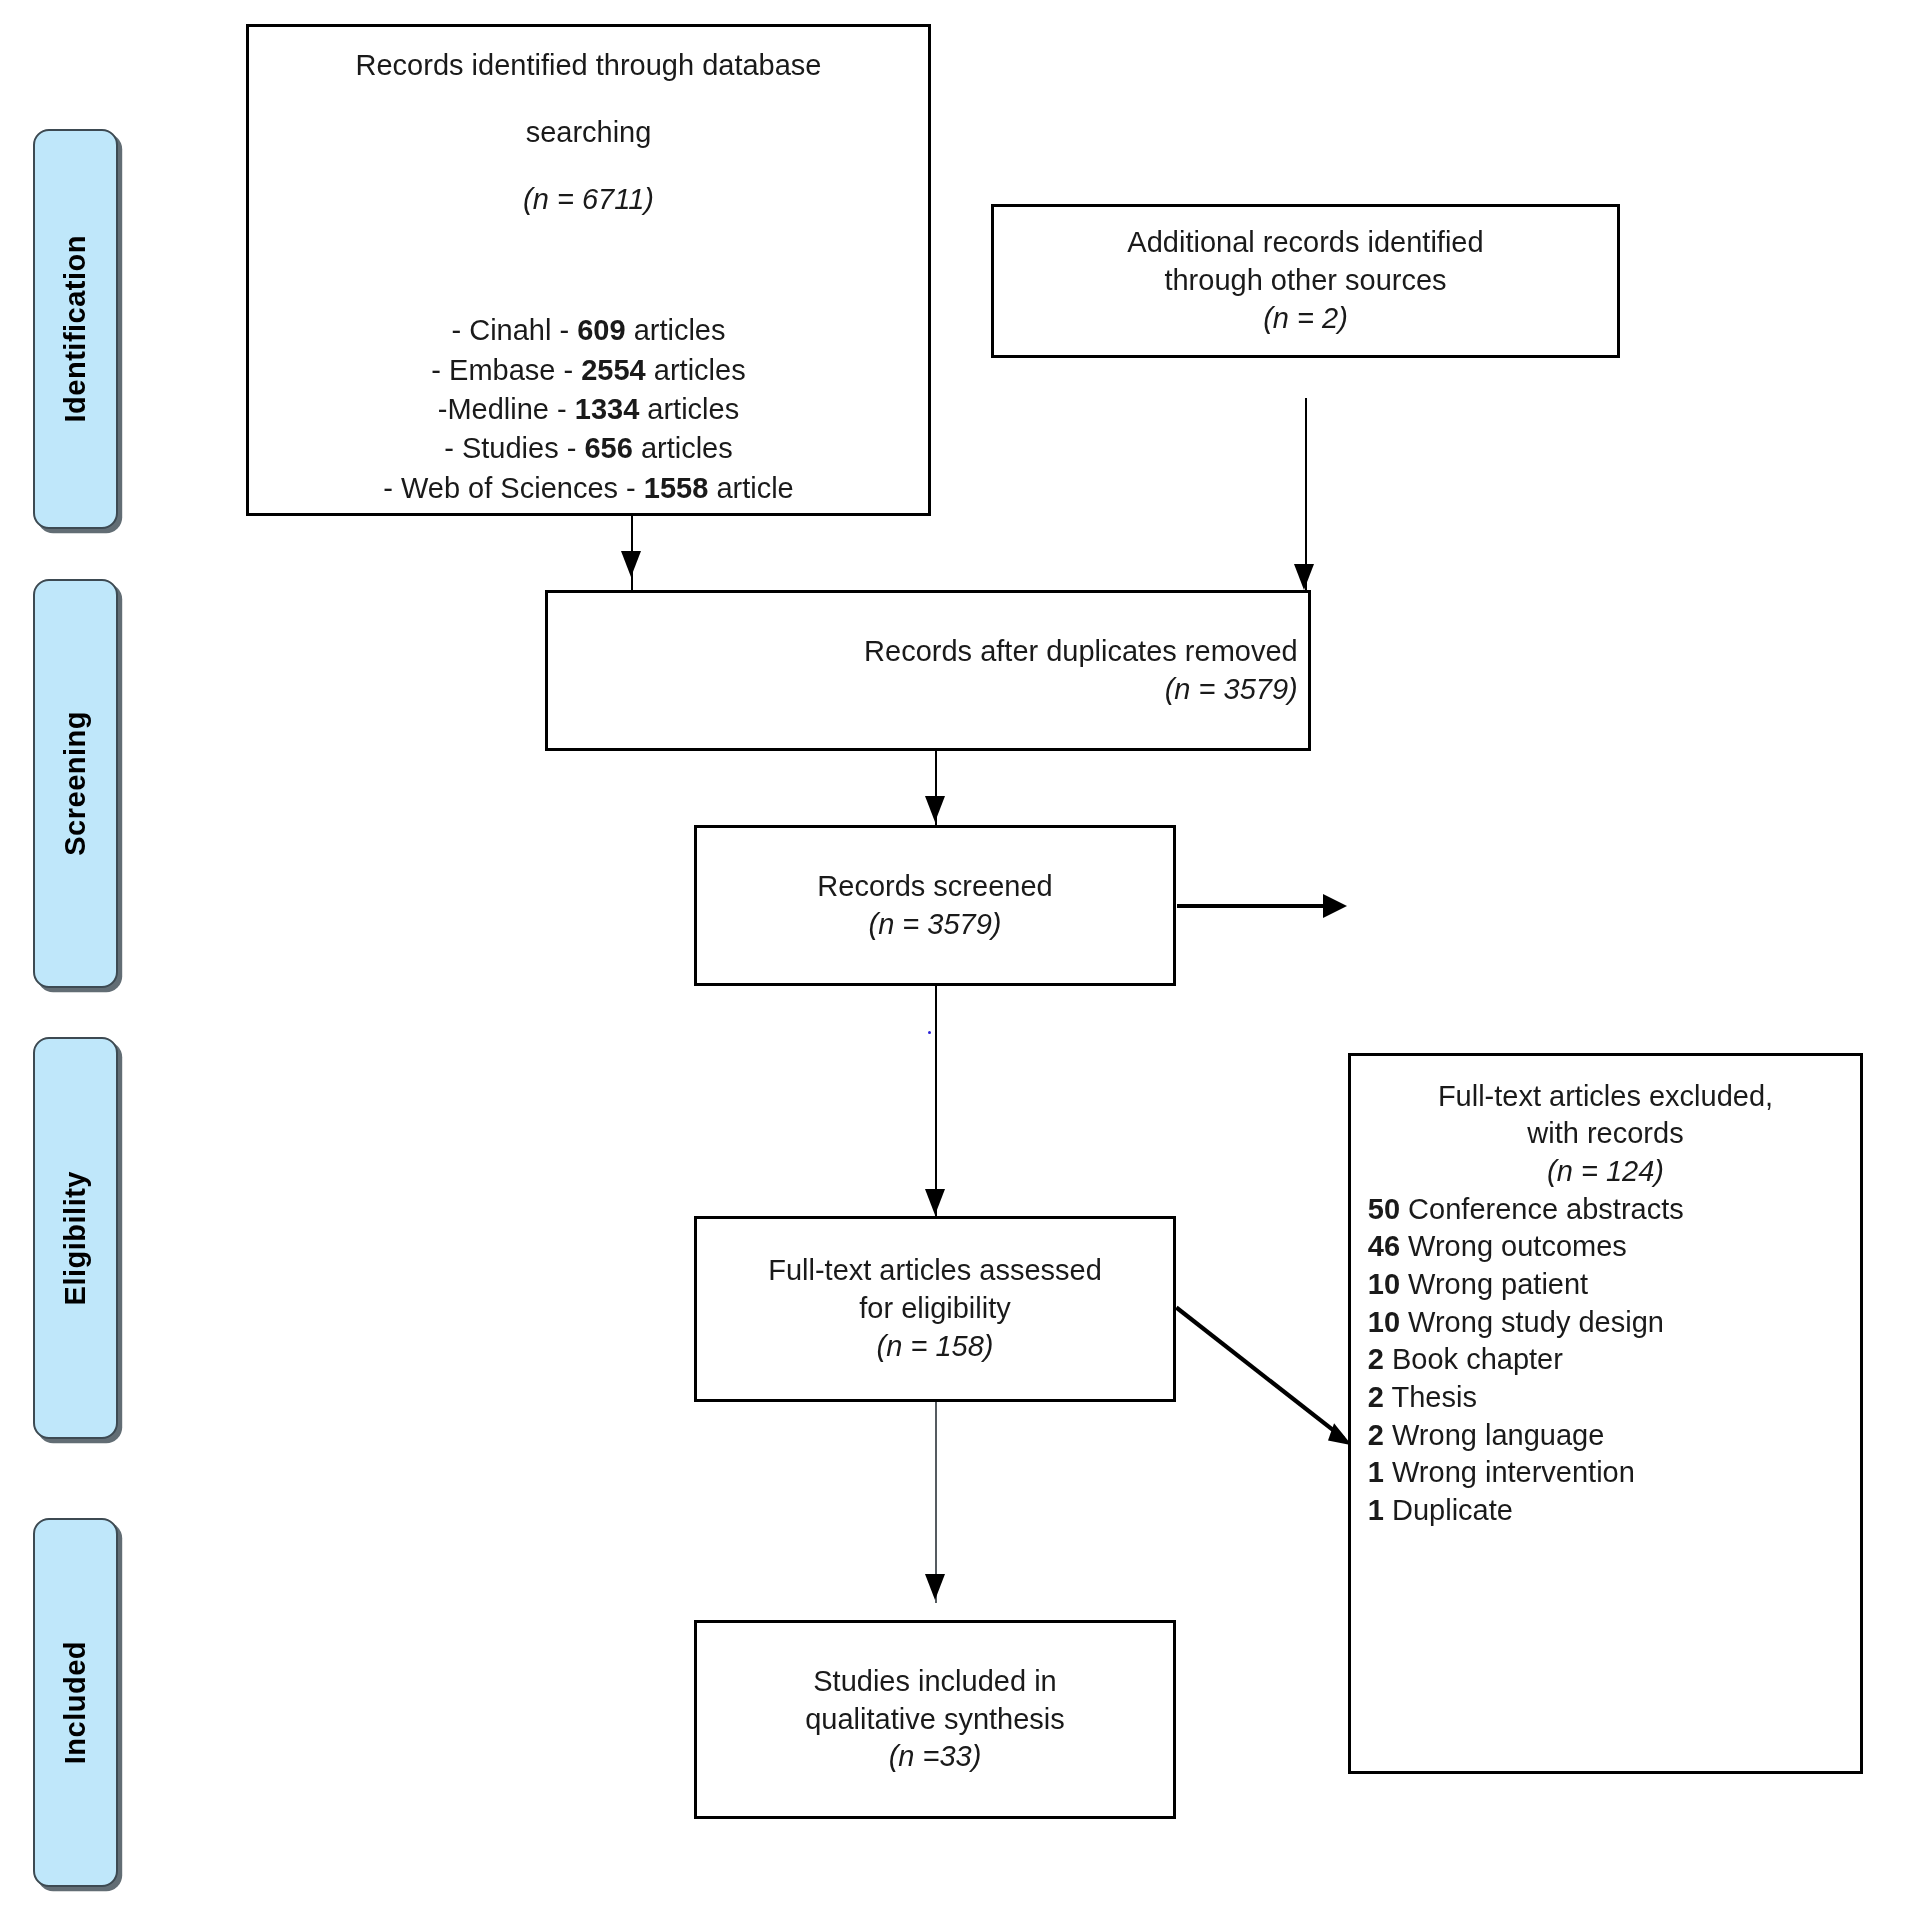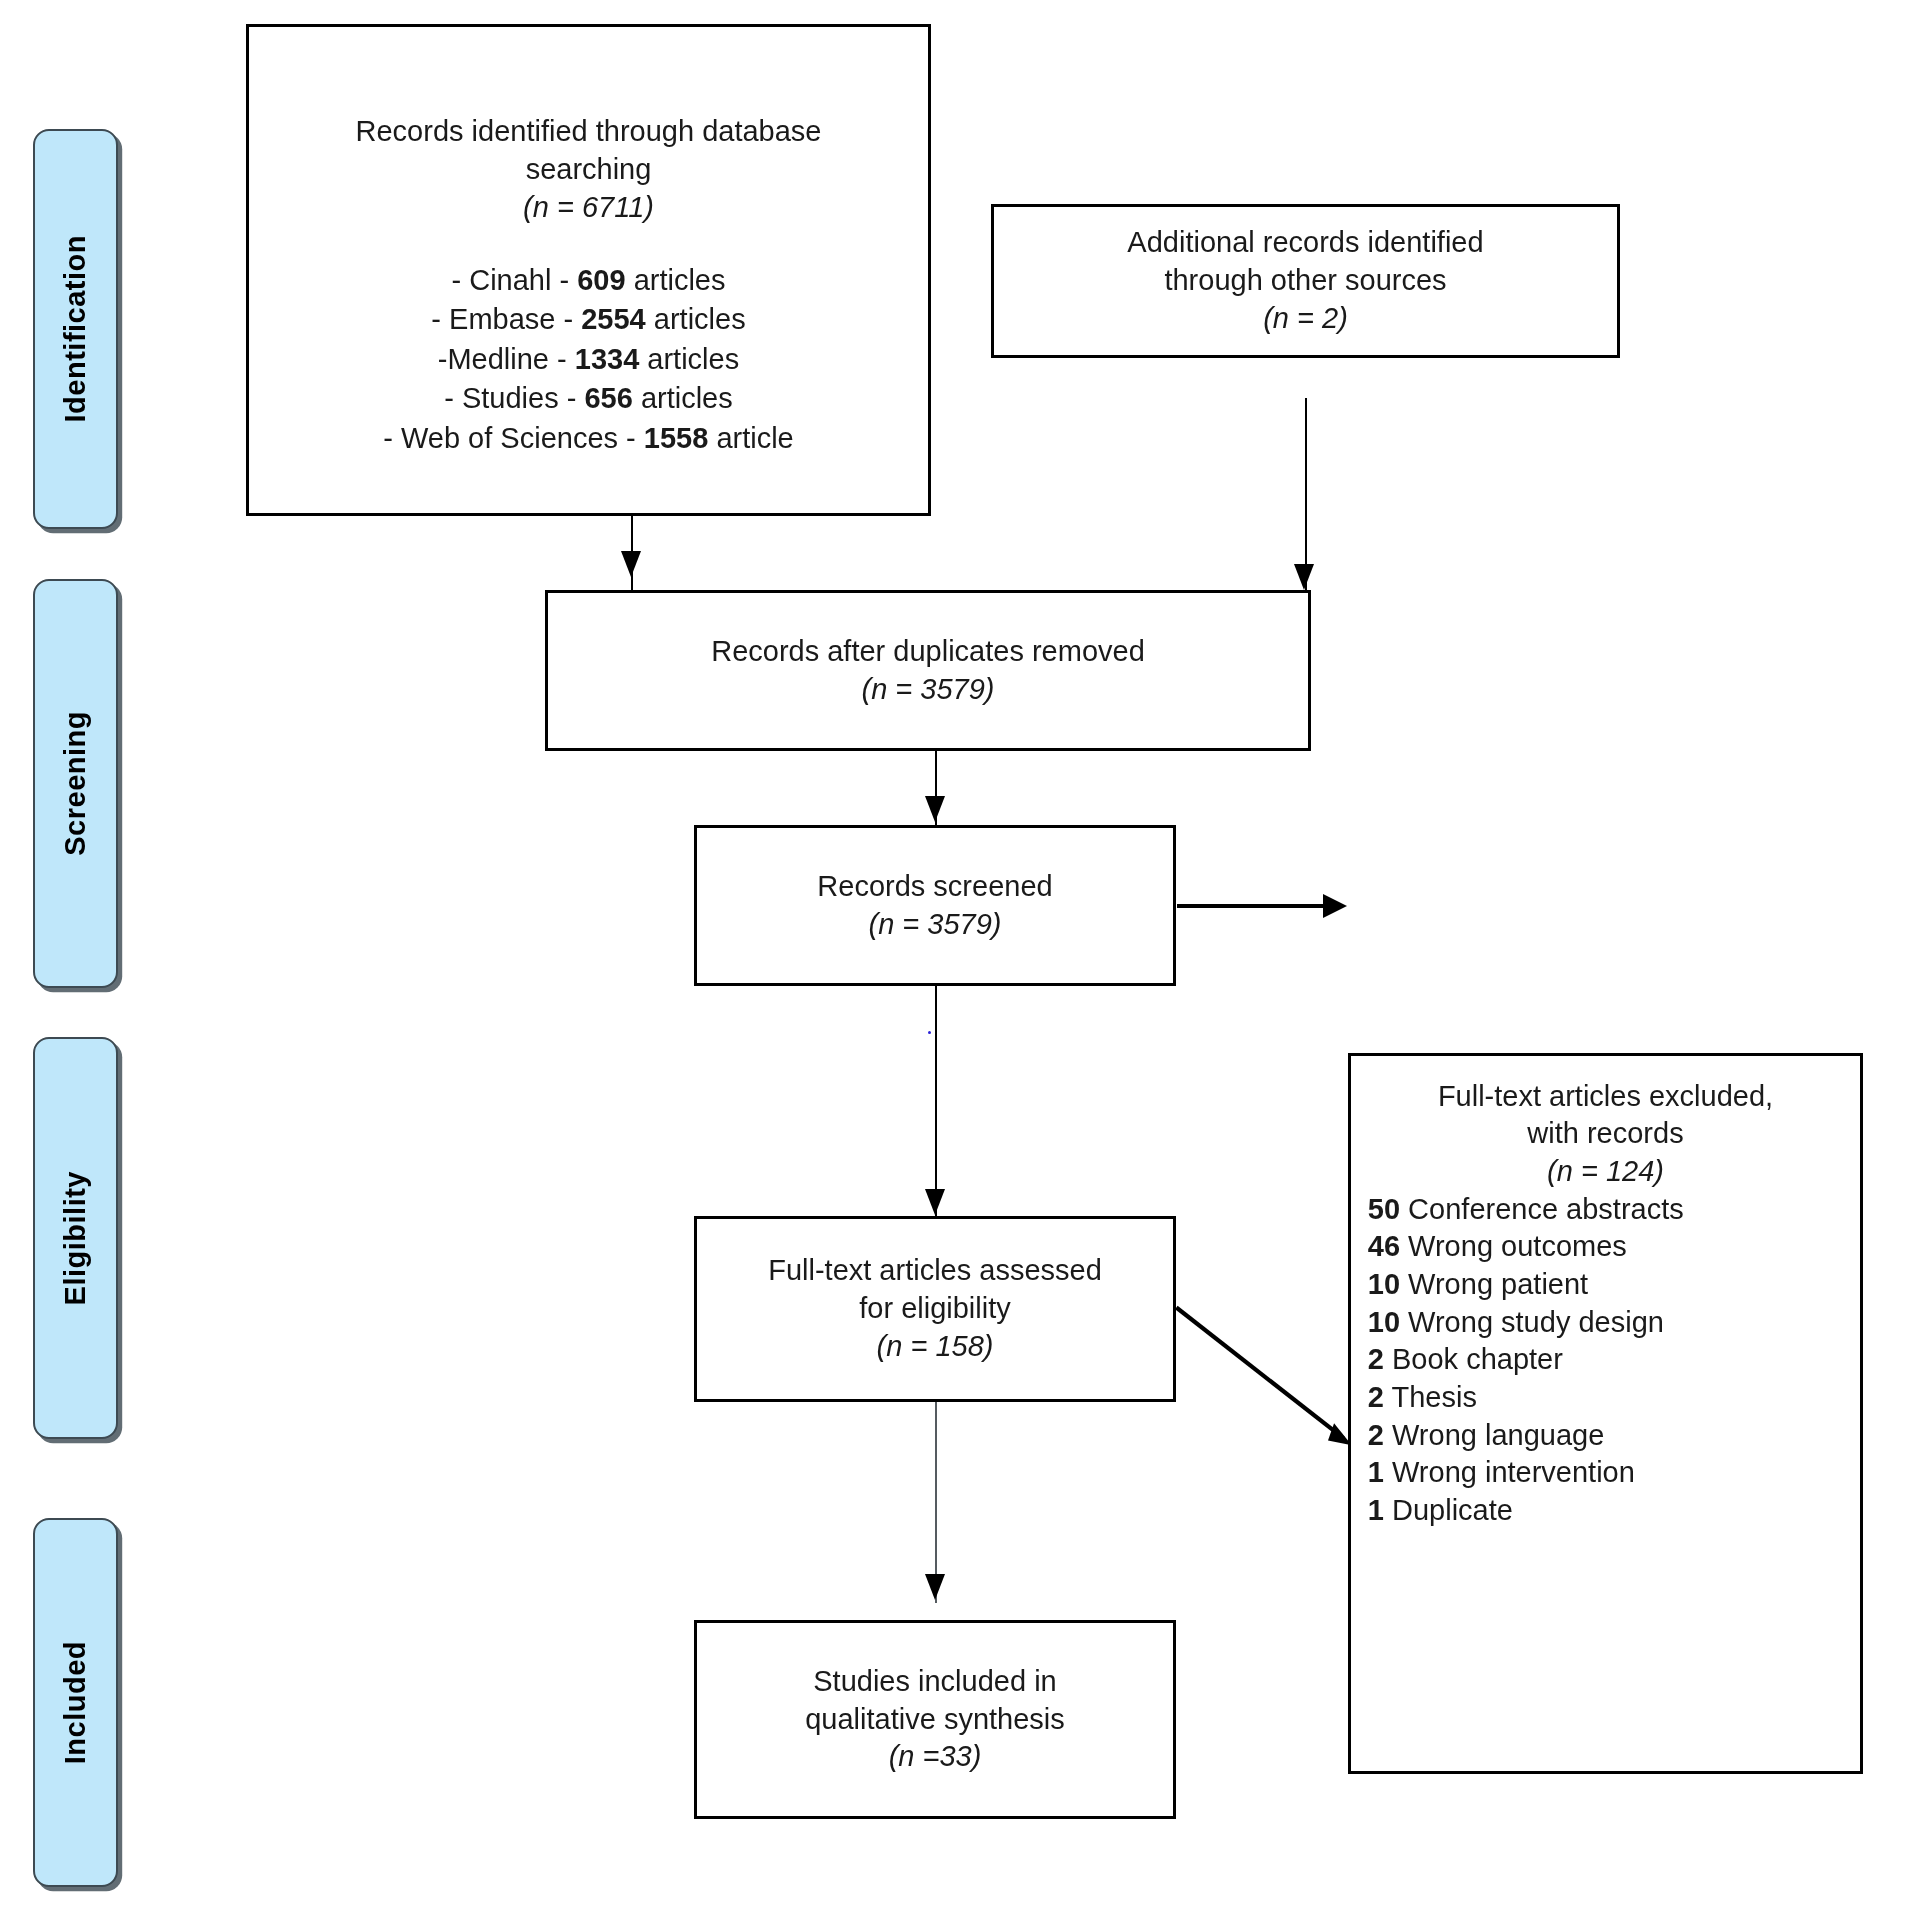--- a/index.html
+++ b/index.html
@@ -134,21 +134,21 @@
   </div>
 
   <div class="stage-pill" style="left:33px; top:1037px; width:85px; height:402px;">
     <span class="stage-label">Eligibility</span>
   </div>
 
   <div class="stage-pill" style="left:33px; top:1518px; width:85px; height:369px;">
     <span class="stage-label">Included</span>
   </div>
 
-  <div class="flow-box" style="left:246px; top:24px; width:685px; height:492px; justify-content:center; padding-top:36px;">
+  <div class="flow-box" style="left:246px; top:24px; width:685px; height:492px; justify-content:space-between; padding-top:20px;">
     <div class="line">Records identified through database</div>
     <div class="line">searching</div>
     <div class="line n">(n = 6711)</div>
     <div class="spacer-gap"></div>
     <div class="src-list">
       <div class="src-row"><span>-  </span><span>Cinahl - </span><b>609</b><span> articles</span></div>
       <div class="src-row"><span>- </span><span>Embase - </span><b>2554</b><span> articles</span></div>
       <div class="src-row"><span>-</span><span>Medline - </span><b>1334</b><span> articles</span></div>
       <div class="src-row"><span>- </span><span>Studies - </span><b>656</b><span> articles</span></div>
       <div class="src-row"><span>- </span><span>Web of Sciences - </span><b>1558</b><span> article</span></div>
@@ -160,21 +160,21 @@
     <div class="line">through other sources</div>
     <div class="line n">(n = 2)</div>
   </div>
 
   <div class="v-line" style="left:631px; top:516px; height:75px;"></div>
   <div class="arrow-down" style="left:621px; top:551px;"></div>
 
   <div class="v-line" style="left:1305px; top:398px; height:194px;"></div>
   <div class="arrow-down" style="left:1294px; top:564px;"></div>
 
-  <div class="flow-box" style="left:545px; top:590px; width:766px; height:161px;">
+  <div class="flow-box" style="left:545px; top:590px; width:766px; height:161px;align-items:flex-end;">
     <div class="line">Records after duplicates removed</div>
     <div class="line n">(n = 3579)</div>
   </div>
 
   <div class="v-line" style="left:935px; top:751px; height:77px;"></div>
   <div class="arrow-down" style="left:925px; top:796px;"></div>
 
   <div class="flow-box" style="left:694px; top:825px; width:482px; height:161px;">
     <div class="line">Records screened</div>
     <div class="line n">(n = 3579)</div>

